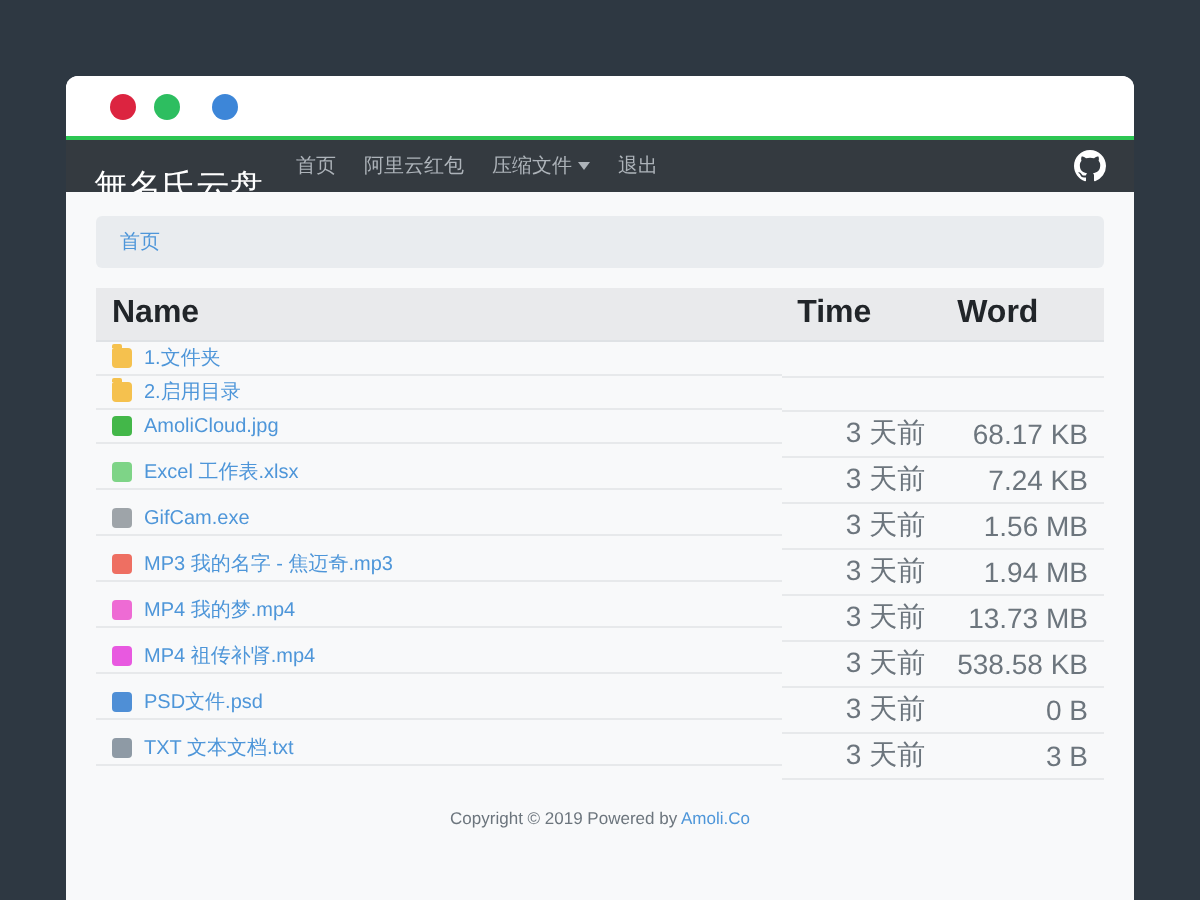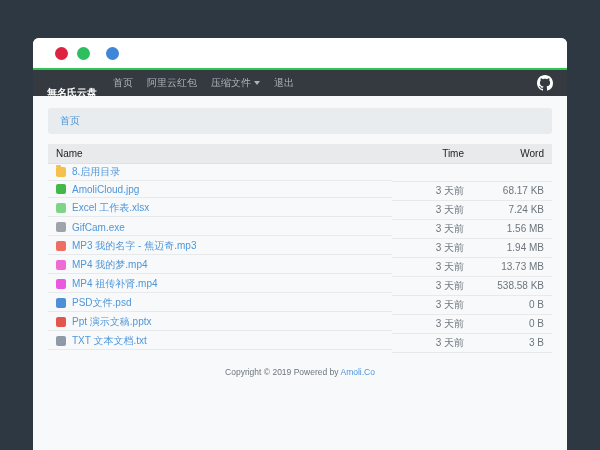--- a/index.html
+++ b/index.html
@@ -19,43 +19,43 @@
   .dot{width:13px;height:13px;border-radius:50%;margin-right:9px;}
   .dot.red{background:var(--dot_red,#dc2440);}
   .dot.green{background:var(--dot_green,#2dbe60);}
   .dot.blue{background:var(--dot_blue,#3d86d8);margin-left:7px;}
   
   .navbar{
     flex:0 0 auto;height:26px;background:var(--navbar_bg,#343a40);
     border-top:2px solid var(--accent_green,#2dc653);
     display:flex;align-items:center;padding:0 14px;
   }
-  .brand{color:#fff;font-weight:bold;font-size:10px;margin-right:16px;text-decoration:none;cursor:pointer;margin-top:20px;}
+  .brand{color:#fff;font-weight:normal;font-size:17px;margin-right:16px;text-decoration:none;cursor:pointer;margin-top:20px;}
   .nav-item{color:var(--nav_link,#adb3b9);font-size:10px;margin-right:14px;text-decoration:none;cursor:pointer;white-space:nowrap;}
   .caret{display:inline-block;margin-left:3px;width:0;height:0;border-left:3px solid transparent;border-right:3px solid transparent;border-top:4px solid var(--nav_link,#adb3b9);vertical-align:middle;}
   .nav-spacer{flex:1;}
   .gh{width:16px;height:16px;fill:#ffffff;cursor:pointer;display:block;}
   
   .content{flex:1;background:var(--content_bg,#f8f9fa);padding:12px 15px 0 15px;overflow:hidden;}
   .breadcrumb{
     background:var(--breadcrumb_bg,#e9ecef);border-radius:3px;
     padding:6px 12px;font-size:10px;margin-bottom:10px;
   }
   .breadcrumb a{color:var(--link_blue,#4e96d9);text-decoration:none;cursor:pointer;}
   table{width:100%;border-collapse:collapse;}
   th{
-    background:var(--thead_bg,#e9eaec);color:#212529;font-size:10px;text-align:left;
-    padding:4px 8px;font-weight:normal;border-bottom:1px solid #dfe2e5;margin-top:36px;
-  }
-  th.num{text-align:right;}
+    background:var(--thead_bg,#e9eaec);color:#212529;font-size:16px;text-align:left;
+    padding:4px 8px;font-weight:bold;border-bottom:1px solid #dfe2e5;margin-top:36px;
+  }
+  th.num{}
   th.col-time{width:64px;}
   th.col-size{width:64px;}
   td{border-bottom:1px solid #e7e9eb;padding:2px 8px;font-size:10px;height:12px;}
   td.name{display:flex;align-items:center;gap:6px;}
-  td.num{text-align:right;color:var(--muted,#6c757d);font-size:10px;white-space:nowrap;}
+  td.num{text-align:right;color:var(--muted,#6c757d);font-size:14px;white-space:nowrap;}
   a.file-link{color:var(--link_blue,#4e96d9);text-decoration:none;cursor:pointer;white-space:nowrap;}
   .ficon{width:10px;height:10px;border-radius:2px;flex:0 0 auto;position:relative;}
   .ficon.folder{border-radius:1px 2px 2px 2px;}
   .ficon.folder::before{
     content:"";position:absolute;top:-2px;left:0;width:5px;height:2px;
     background:inherit;border-radius:1px 1px 0 0;
   }
   .footer{
     text-align:center;font-size:8.5px;color:var(--muted,#9aa0a6);
     padding:14px 0 10px 0;
@@ -93,25 +93,33 @@
 
     <table>
       <thead>
         <tr>
           <th>Name</th>
           <th class="num col-time">Time</th>
           <th class="num col-size">Word</th>
         </tr>
       </thead>
       <tbody id="file-rows">
-
       <tr>
         <td class="name">
           <span class="ficon folder" style="background: rgb(245, 193, 78);"></span>
-          <a class="file-link">8.启用目录</a>
+          <a class="file-link">1.文件夹</a>
+        </td>
+        <td class="num"></td>
+        <td class="num"></td>
+      </tr>
+
+      <tr>
+        <td class="name">
+          <span class="ficon folder" style="background: rgb(245, 193, 78);"></span>
+          <a class="file-link">2.启用目录</a>
         </td>
         <td class="num"></td>
         <td class="num"></td>
       </tr>
 
       <tr>
         <td class="name">
           <span class="ficon" style="background: rgb(67, 183, 73);"></span>
           <a class="file-link">AmoliCloud.jpg</a>
         </td>
@@ -166,28 +174,20 @@
 
       <tr>
         <td class="name">
           <span class="ficon" style="background: rgb(79, 143, 214);"></span>
           <a class="file-link">PSD文件.psd</a>
         </td>
         <td class="num">3 天前</td>
         <td class="num">0 B</td>
       </tr>
 
-      <tr>
-        <td class="name">
-          <span class="ficon" style="background: rgb(226, 87, 76);"></span>
-          <a class="file-link">Ppt 演示文稿.pptx</a>
-        </td>
-        <td class="num">3 天前</td>
-        <td class="num">0 B</td>
-      </tr>
 
       <tr>
         <td class="name">
           <span class="ficon" style="background: rgb(142, 154, 165);"></span>
           <a class="file-link">TXT 文本文档.txt</a>
         </td>
         <td class="num">3 天前</td>
         <td class="num">3 B</td>
       </tr>
 

